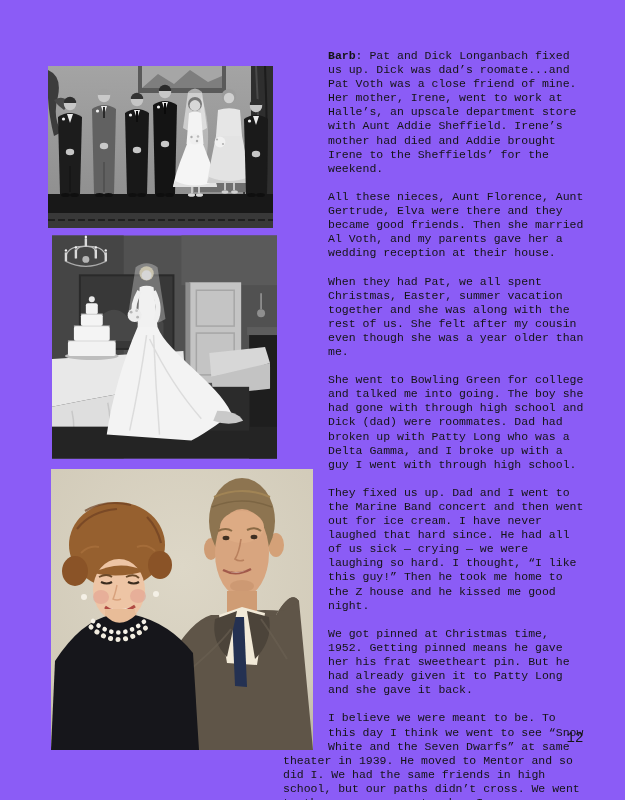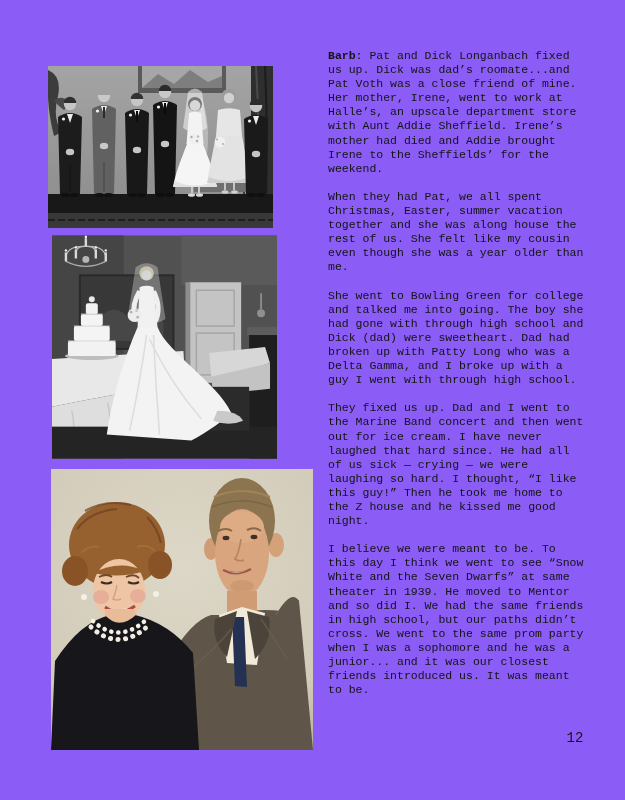--- a/index.html
+++ b/index.html
@@ -292,20 +292,22 @@
         <path d="M54 146 Q68 162 86 145 L82 142 L58 142 Z" fill="#e8bc98"></path>
         <path d="M42 152 Q68 176 96 150" stroke="#f6f2e8" stroke-width="4.6" fill="none" stroke-linecap="round" stroke-dasharray="0.1 7"></path>
         <path d="M40 158 Q68 184 98 156" stroke="#f1ecdf" stroke-width="5" fill="none" stroke-linecap="round" stroke-dasharray="0.1 7.5"></path>
       </g>
     </svg>
   </figure>
 
   <div class="text-col">
     <div class="wrap-spacer" aria-hidden="true"></div>
     <p><span class="lead">Barb</span><span>: Pat and Dick Longanbach fixed us up. Dick was dad’s roomate...and Pat Voth was a close friend of mine. Her mother, Irene, went to work at Halle’s, an upscale department store with Aunt Addie Sheffield. Irene’s mother had died and Addie brought Irene to the Sheffields’ for the weekend.</span></p>
-    <p>When they had Pat, we all spent Christmas, Easter, summer vacation together and she was along house the rest of us. She felt like my cousin even though she was a year older than me.</p>
-    <p>She went to Bowling Green for college and talked me into going. The boy she had gone with through high school and Dick (dad) were sweetheart. Dad had broken up with Patty Long who was a Delta Gamma, and I broke up with a guy I went with through high school.</p>
+    <p>All these nieces, Aunt Florence, Aunt Gertrude, Elva were there and they became good friends. Then she married Al Voth, and my parents gave her a wedding reception at their house.</p>
+    <p>When they had Pat, we all spent Christmas, Easter, summer vacation together and she was along with the rest of us. She felt after my cousin even though she was a year older than me.</p>
+    <p>She went to Bowling Green for college and talked me into going. The boy she had gone with through high school and Dick (dad) were roommates. Dad had broken up with Patty Long who was a Delta Gamma, and I broke up with a guy I went with through high school.</p>
     <p>They fixed us up. Dad and I went to the Marine Band concert and then went out for ice cream. I have never laughed that hard since. He had all of us sick — crying — we were laughing so hard. I thought, “I like this guy!” Then he took me home to the Z house and he kissed me good night.</p>
+    <p>We got pinned at Christmas time, 1952. Getting pinned means he gave her his frat sweetheart pin. But he had already given it to Patty Long and she gave it back.</p>
     <p>I believe we were meant to be. To this day I think we went to see “Snow White and the Seven Dwarfs” at same theater in 1939. He moved to Mentor and so did I. We had the same friends in high school, but our paths didn’t cross. We went to the same prom party when I was a sophomore and he was a junior... and it was our closest friends introduced us. It was meant to be.</p>
   </div>
 
   <div class="page-number">12</div>
 </div>
 
 </body></html>

